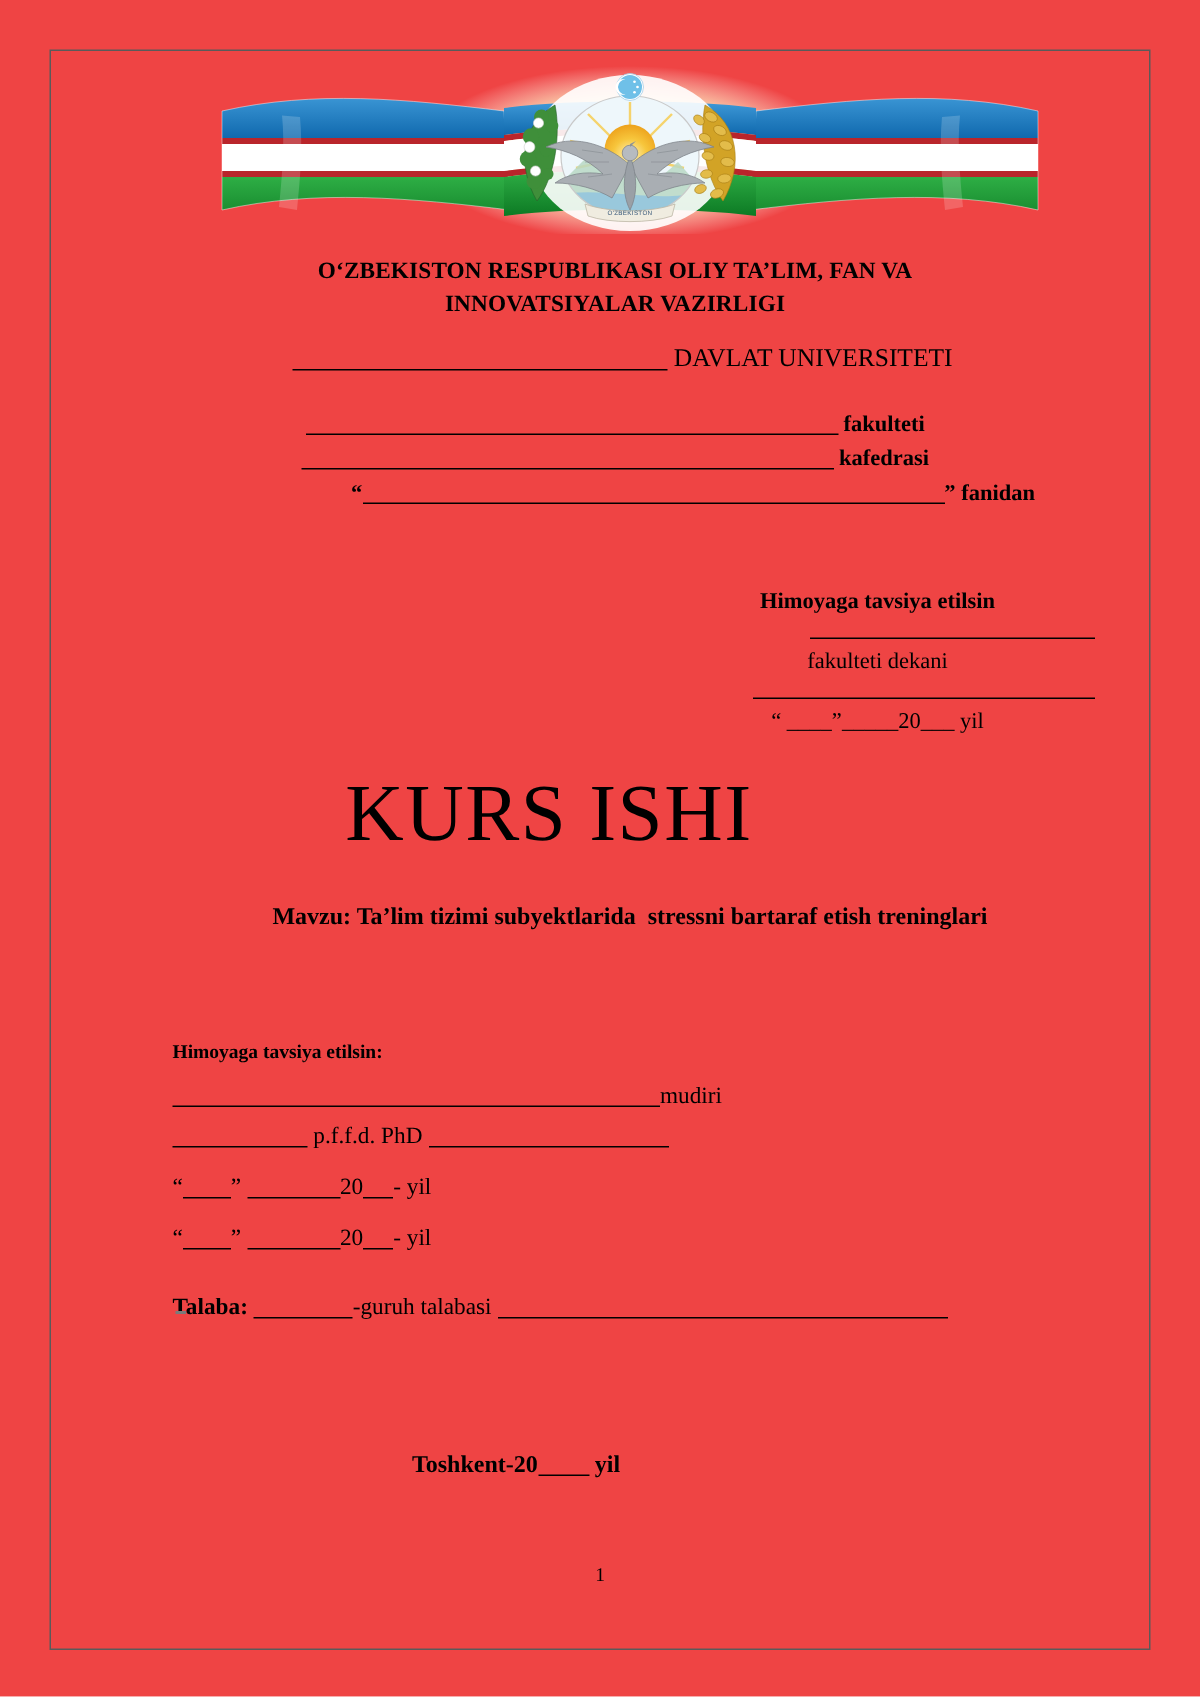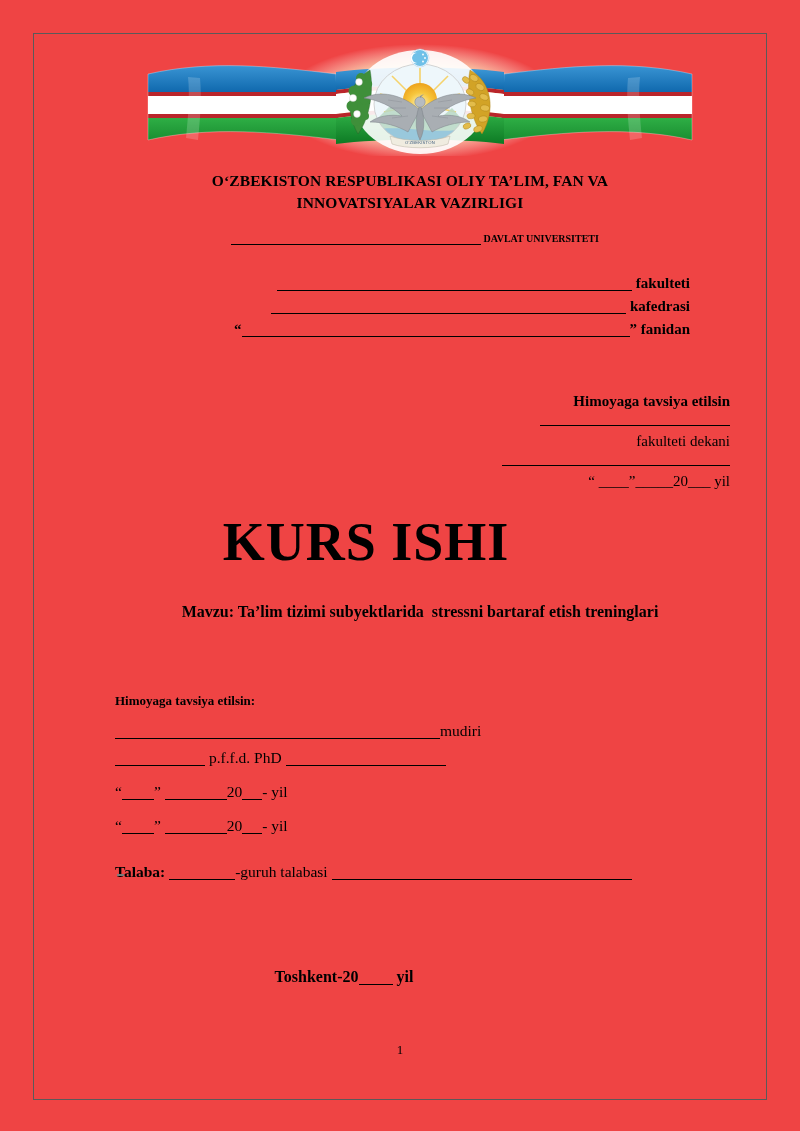--- a/index.html
+++ b/index.html
@@ -57,61 +57,61 @@
     line-height: 22px;
     letter-spacing: 0.1px;
   }
 
   .univ-line {
     position: absolute;
     left: 130px;
     top: 228px;
     width: 570px;
     text-align: center;
-    font-weight: bold;
-    font-size: 10px;
+    font-weight: normal;
+    font-size: 17px;
     line-height: 22px;
     white-space: nowrap;
   }
   .univ-line .blank {
     display: inline-block;
     width: 250px;
     border-bottom: 1.6px solid #000;
     vertical-align: -3px;
   }
 
   .dept-block {
     position: absolute;
     left: 130px;
     top: 272px;
     width: 560px;
     font-weight: bold;
     font-size: 15px;
     line-height: 23px;
   }
   .dept-row {
-    text-align: right;
+    text-align: center;
     white-space: nowrap;
   }
   .dept-row .blank {
     display: inline-block;
     border-bottom: 1.6px solid #000;
     vertical-align: -3px;
   }
   .dept-row.r1 .blank { width: 355px; }
   .dept-row.r2 .blank { width: 355px; }
   .dept-row.r3 { text-align: right; }
   .dept-row.r3 .blank { width: 388px; }
 
   .approve-right {
     position: absolute;
     left: 440px;
     top: 390px;
     width: 290px;
-    text-align: right;
+    text-align: center;
     font-size: 15px;
     line-height: 23px;
   }
   .approve-right .ar-title {
     font-weight: bold;
     font-size: 15px;
   }
   .approve-right .rule {
     border-bottom: 1.3px solid #000;
     height: 1px;
@@ -121,21 +121,21 @@
   .approve-right .rule.r2 { width: 228px; margin-left: auto; }
   .approve-right .ar-sub { font-size: 15px; }
   .approve-right .ar-date { font-size: 15px; white-space: nowrap; }
 
   .main-title {
     position: absolute;
     left: 0;
     top: 512px;
     width: 732px;
     text-align: center;
-    font-weight: bold;
+    font-weight: normal;
     font-size: 54px;
     line-height: 60px;
     letter-spacing: 1px;
   }
 
   .subject {
     position: absolute;
     left: 120px;
     top: 598px;
     width: 600px;

